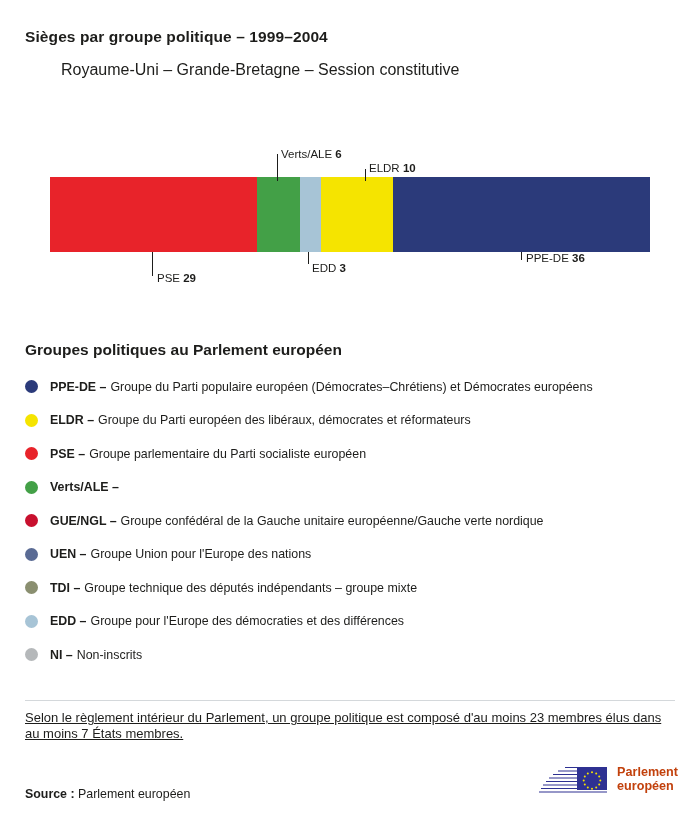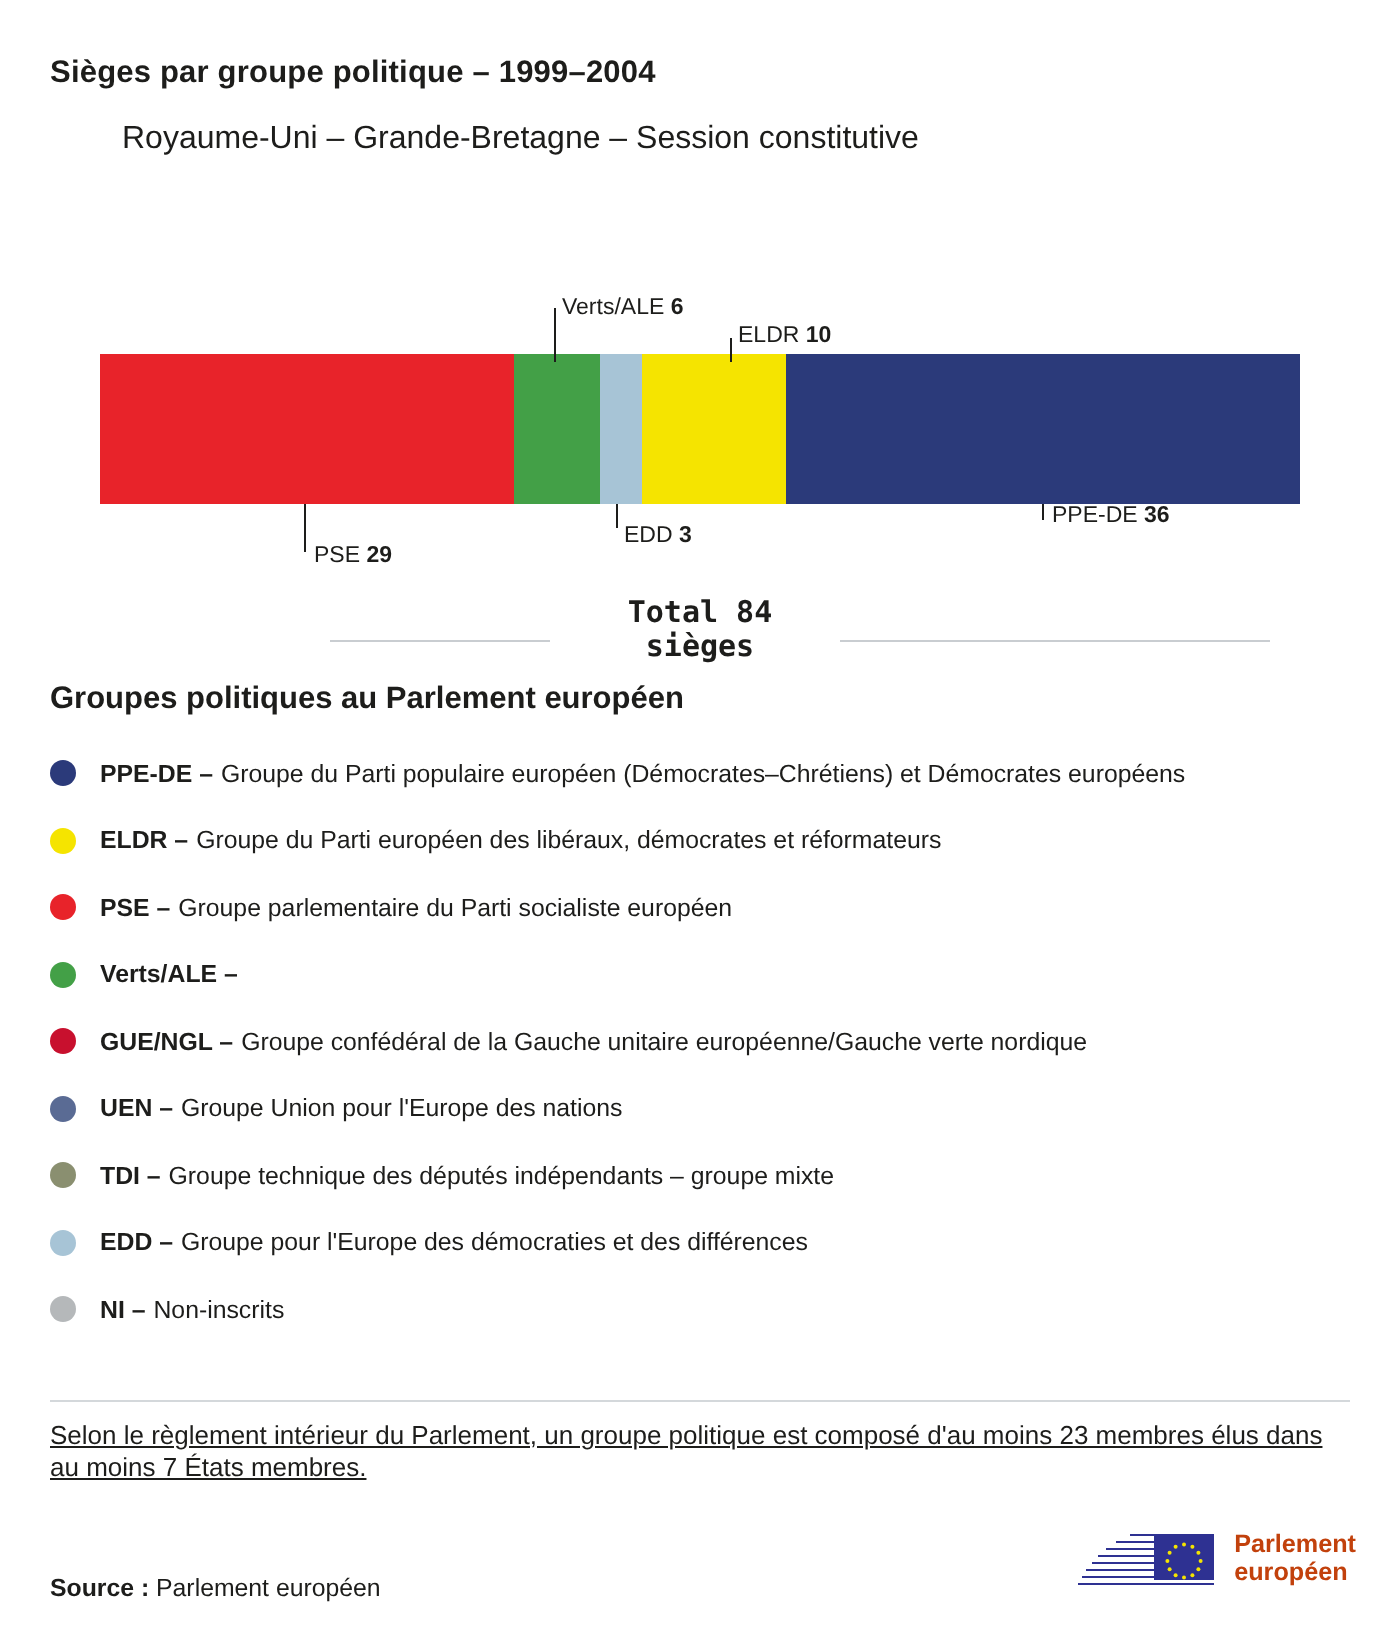--- a/index.html
+++ b/index.html
@@ -198,28 +198,20 @@
     <div class="lbl" style="left:312px;top:130px;">
       <span>EDD</span> <b>3</b>
     </div>
 
     <div class="leader" style="left:521px;top:120px;height:8px;"></div>
     <div class="lbl" style="left:526px;top:120px;">
       <span>PPE-DE</span> <b>36</b>
     </div>
   </div>
 
-  <div class="total-wrap">
-    <div class="total-line-left"></div>
-    <div class="total-line-right"></div>
-    <div class="total-text">
-      <div>Total 84</div>
-      <div>sièges</div>
-    </div>
-  </div>
 
   <div class="legend-title">Groupes politiques au Parlement européen</div>
 
   <div class="legend">
 
     <div class="legend-item">
       <span class="dot" style="background:#2b3a7a;"></span>
       <span class="legend-abbr">PPE-DE –</span>
       <span class="legend-desc">Groupe du Parti populaire européen (Démocrates–Chrétiens) et Démocrates européens</span>
     </div>

